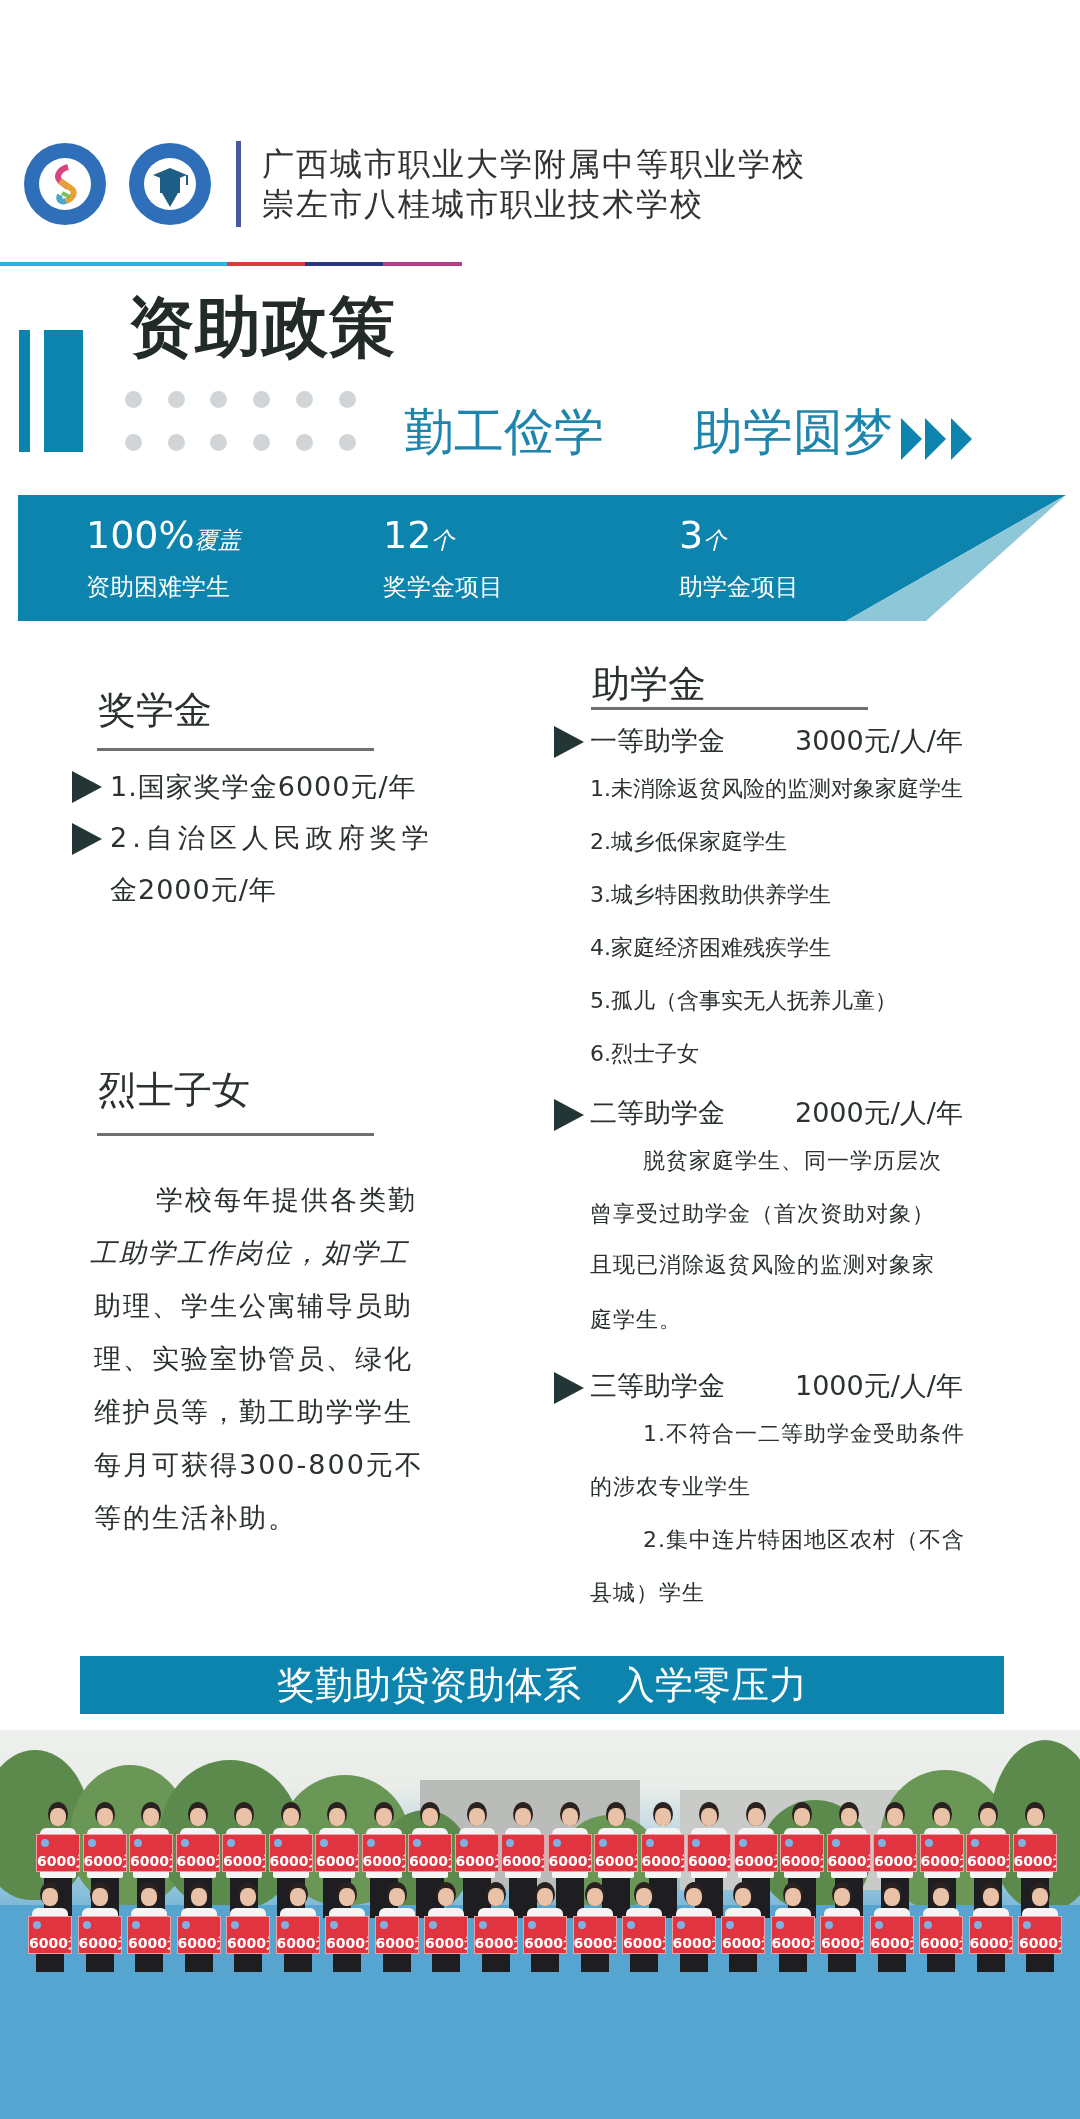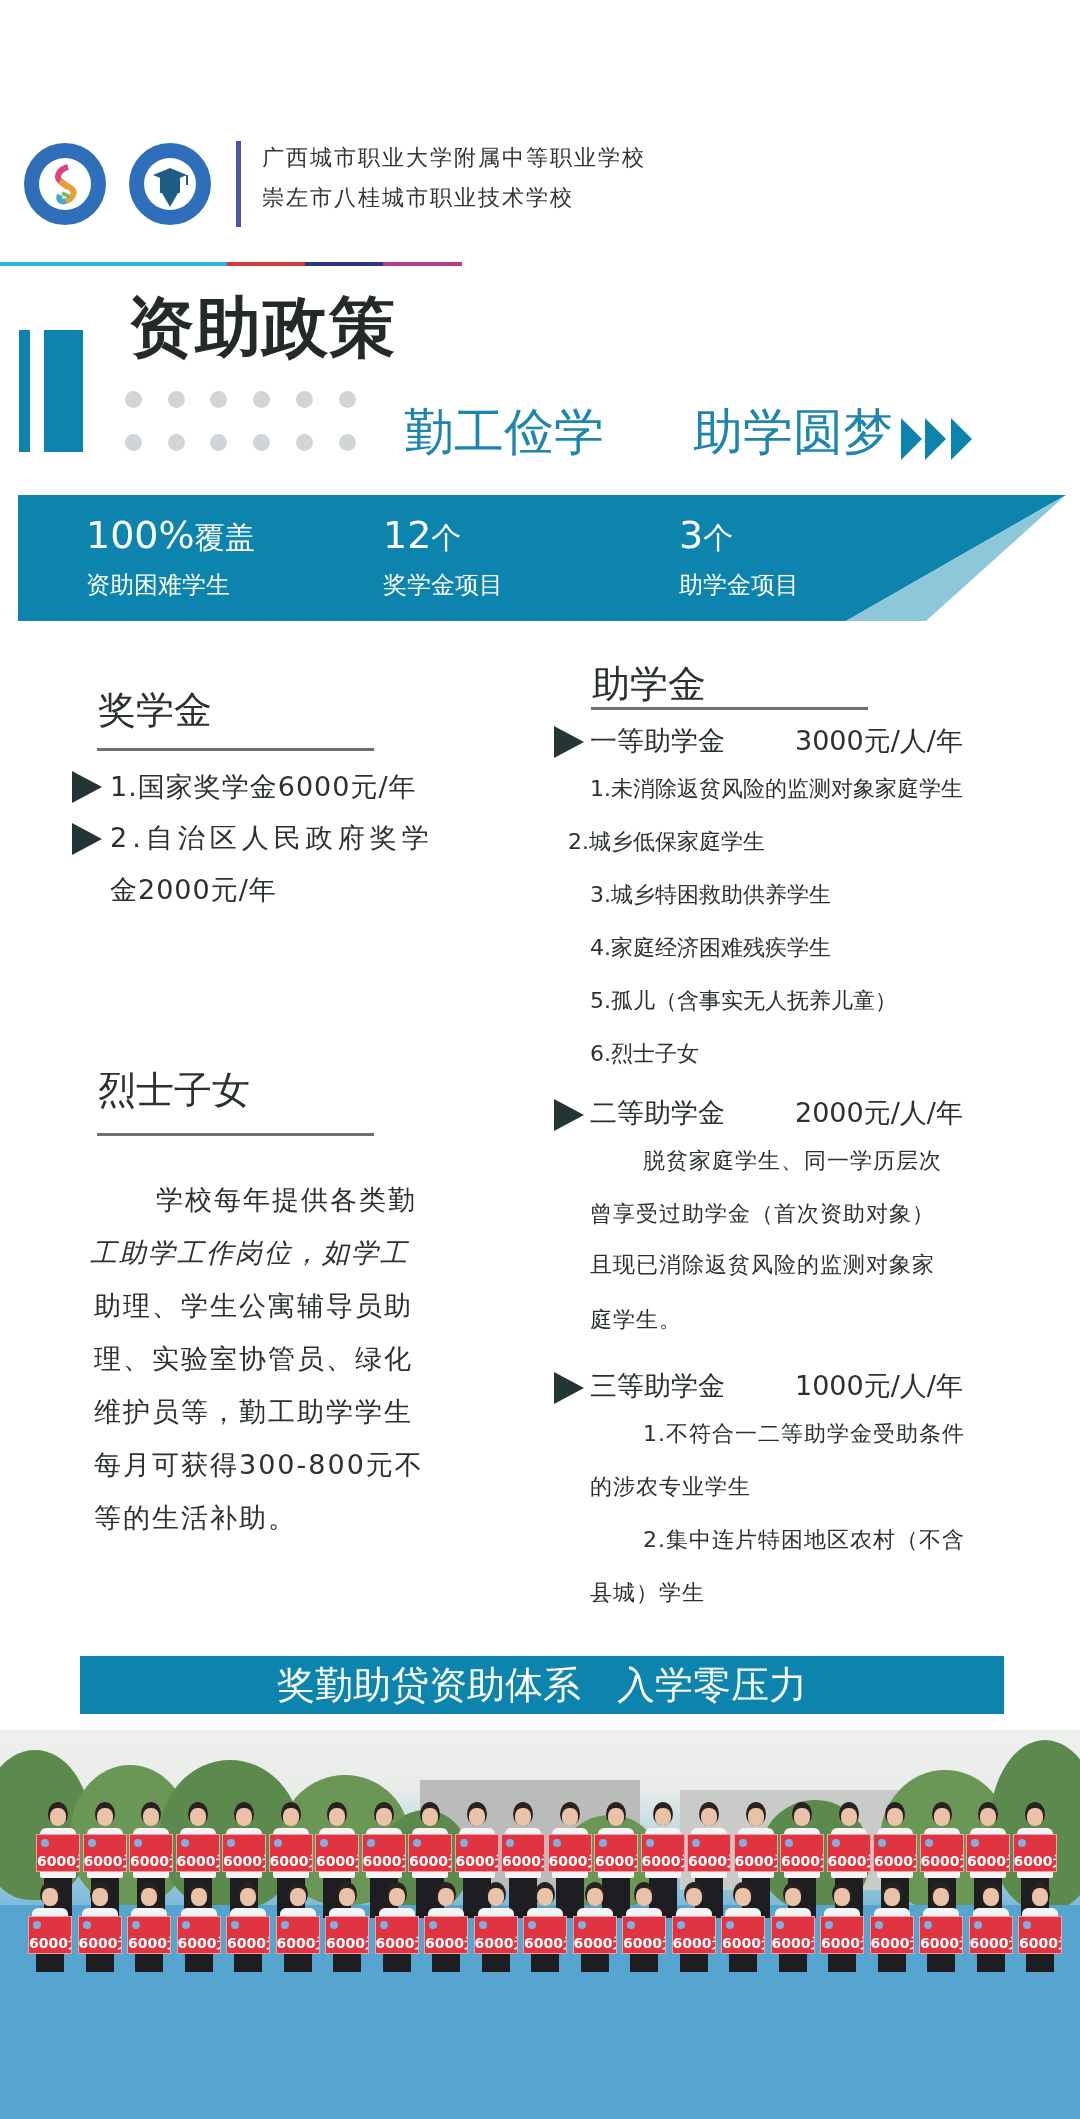--- a/index.html
+++ b/index.html
@@ -17,21 +17,21 @@
     background: #2f6fba; box-sizing: border-box;
   }
   .logo .inner {
     position: absolute; left: 15px; top: 15px; width: 52px; height: 52px;
     border-radius: 50%; background: #fff;
   }
   .logo svg { position: absolute; left: 0; top: 0; }
   .school-divider { left: 236px; top: 141px; width: 5px; height: 86px; background: #4a58a0; }
   .school-name {
     left: 262px; font-family: "DejaVu Serif", "Liberation Serif", serif;
-    font-size: 22px; color: #333; letter-spacing: 2px; white-space: nowrap;
+    font-size: 32px; color: #333; letter-spacing: 2px; white-space: nowrap;
   }
   .stripe { top: 262px; height: 4px; }
 
   
   .bar-thin { left: 19px; top: 330px; width: 11px; height: 122px; background: #0c84ad; }
   .bar-thick { left: 44px; top: 330px; width: 39px; height: 122px; background: #0c84ad; }
   .page-title {
     left: 128px; top: 288px; font-size: 66px; font-weight: bold; color: #222a2a;
     letter-spacing: 1px; white-space: nowrap; line-height: 80px;
   }
@@ -39,21 +39,21 @@
   .slogan {
     top: 402px; font-family: "DejaVu Serif", "Liberation Serif", serif;
     font-size: 50px; color: #1e86ad; white-space: nowrap; line-height: 60px;
   }
   .tri-arrow { width: 0; height: 0; border-top: 21px solid transparent; border-bottom: 21px solid transparent; border-left: 21px solid #0c84ad; }
 
   
   .stats-svg { left: 0; top: 494px; }
   .stat { color: #fff; }
   .stat-value { font-size: 38px; line-height: 44px; white-space: nowrap; }
-  .stat-unit { font-size: 30px; }
+  .stat-unit { font-size: 23px; font-style: italic; }
   .stat-label { font-size: 24px; line-height: 30px; margin-top: 10px; white-space: nowrap; }
 
   
   .sec-title { font-size: 38px; color: #2b3131; white-space: nowrap; line-height: 44px; }
   .sec-rule { height: 3px; background: #6d6f70; }
 
   .arrow { width: 0; height: 0; border-top: 16px solid transparent; border-bottom: 16px solid transparent; border-left: 30px solid #233534; }
 
   .txt { font-size: 27px; color: #2b3131; white-space: nowrap; line-height: 34px; }
   .txt-sm { font-size: 22px; color: #2b3131; white-space: nowrap; line-height: 28px; }
@@ -182,21 +182,21 @@
 <div class="abs para-line" style="left:94px;top:1448px;">每月可获得300-800元不</div>
 <div class="abs para-line" style="left:94px;top:1501px;">等的生活补助。</div>
 
 <div class="abs sec-title" style="left:592px;top:662px;">助学金</div>
 <div class="abs sec-rule" style="left:591px;top:707px;width:277px;"></div>
 
 <div class="abs arrow" style="left:554px;top:726px;"></div>
 <div class="abs grade-name" style="left:590px;top:724px;">一等助学金</div>
 <div class="abs grade-name" style="left:795px;top:724px;">3000元/人/年</div>
 <div class="abs txt-sm" style="left:590px;top:775px;">1.未消除返贫风险的监测对象家庭学生</div>
-<div class="abs txt-sm" style="left:568px;top:828px;">2.城乡低保家庭学生</div>
+<div class="abs txt-sm" style="left:590px;top:828px;">2.城乡低保家庭学生</div>
 <div class="abs txt-sm" style="left:590px;top:881px;">3.城乡特困救助供养学生</div>
 <div class="abs txt-sm" style="left:590px;top:934px;">4.家庭经济困难残疾学生</div>
 <div class="abs txt-sm" style="left:590px;top:987px;">5.孤儿（含事实无人抚养儿童）</div>
 <div class="abs txt-sm" style="left:590px;top:1040px;">6.烈士子女</div>
 
 <div class="abs arrow" style="left:554px;top:1099px;"></div>
 <div class="abs grade-name" style="left:590px;top:1096px;">二等助学金</div>
 <div class="abs grade-name" style="left:795px;top:1096px;">2000元/人/年</div>
 <div class="abs txt-sm" style="left:643px;top:1147px;letter-spacing:1px;">脱贫家庭学生、同一学历层次</div>
 <div class="abs txt-sm" style="left:590px;top:1200px;letter-spacing:1px;">曾享受过助学金（首次资助对象）</div>

